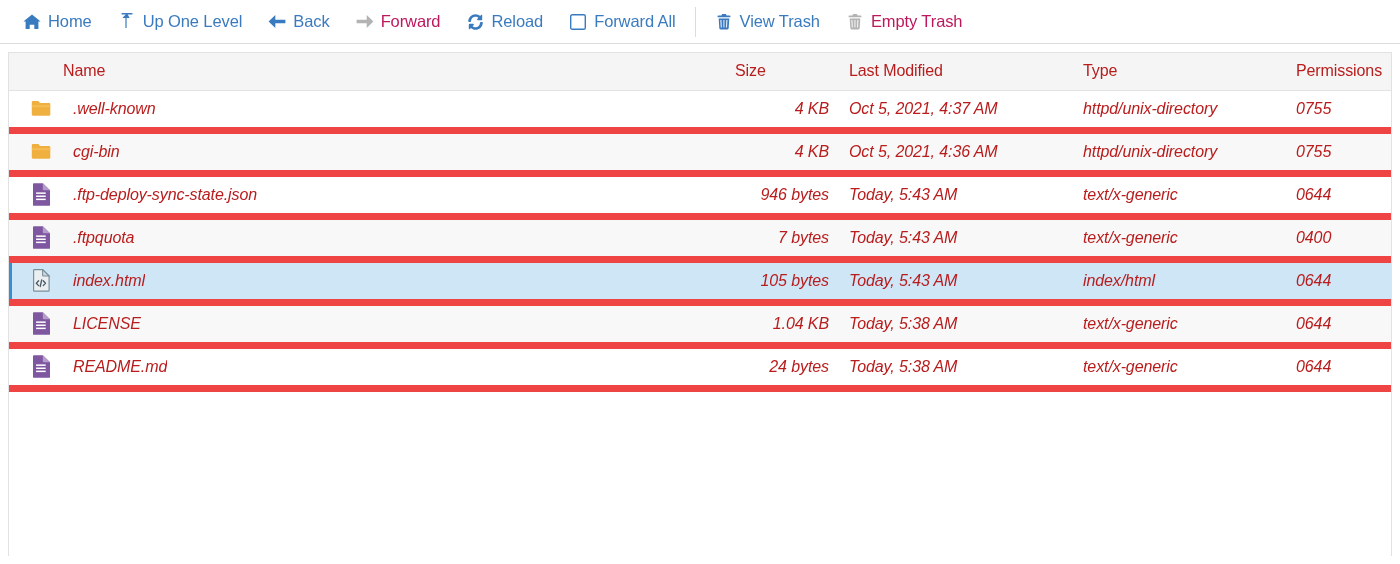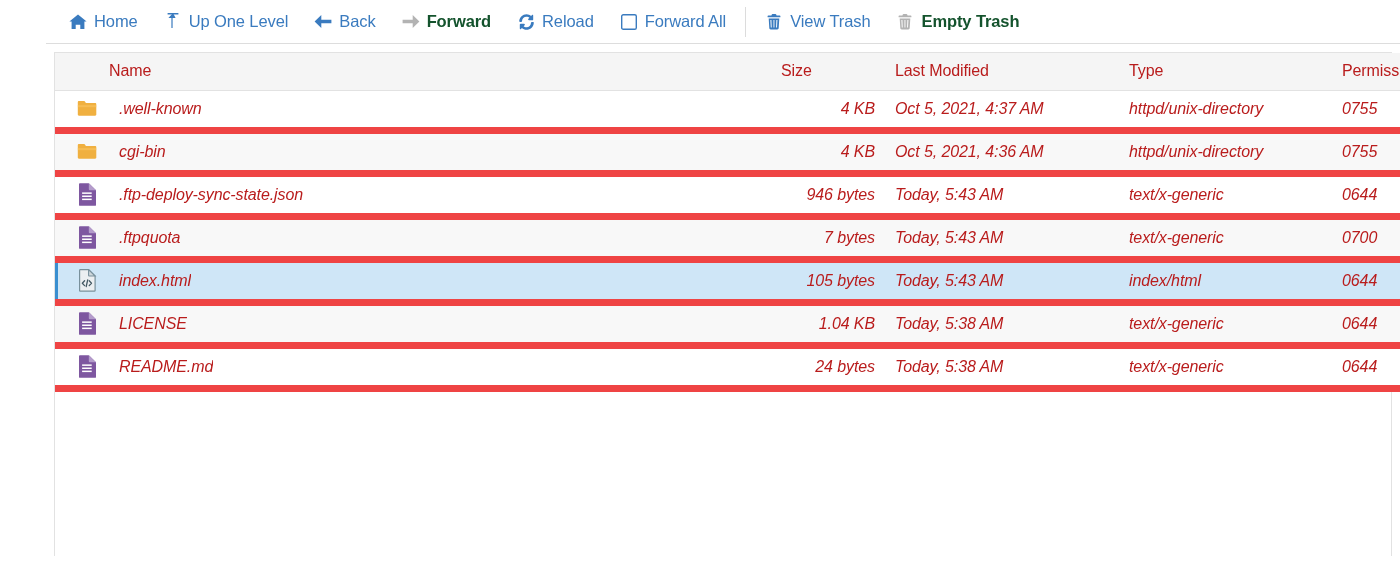--- a/index.html
+++ b/index.html
@@ -11,21 +11,20 @@
     font-family: "Liberation Sans", sans-serif;
     -webkit-font-smoothing: antialiased;
   }
 
   #app {
     width: 1400px;
     height: 564px;
     position: relative;
     background: #ffffff;
     overflow: hidden;
-    padding-left: 46px;
   }
 
   
   .toolbar {
     height: 44px;
     display: flex;
     align-items: center;
     padding: 0 10px;
     background: #ffffff;
     border-bottom: 1px solid #dddddd;
@@ -40,23 +39,22 @@
     font-size: 16.5px;
     color: #3a7bbf;
     cursor: pointer;
     white-space: nowrap;
     background: transparent;
     border: none;
     font-family: "Liberation Sans", sans-serif;
     letter-spacing: -0.1px;
   }
   .tb-btn.disabled {
-    color: #14532d;
+    color: #be185d;
     cursor: default;
-    font-weight: bold;
   }
   .tb-btn .ico {
     display: inline-flex;
     align-items: center;
     justify-content: center;
     width: 18px;
     height: 18px;
     flex: 0 0 18px;
   }
   .tb-btn .ico svg { display: block; }
@@ -323,21 +321,21 @@
                     <rect x="4.1" y="12.5" width="9.6" height="1.5" fill="#ffffff"></rect>
                     <rect x="4.1" y="15.6" width="9.6" height="1.5" fill="#ffffff"></rect>
                   </svg>
                 </span>
                 <span class="name-text">.ftpquota</span>
               </div>
             </td>
             <td class="c-size">7 bytes</td>
             <td class="c-date">Today, 5:43 AM</td>
             <td class="c-type">text/x-generic</td>
-            <td class="c-perm">0700</td>
+            <td class="c-perm">0400</td>
           </tr>
           <tr class="selected">
             <td class="c-name">
               <span class="sel-bar"></span>
               <div class="name-cell">
                 <span class="file-icon">
                   <svg width="19" height="23" viewBox="0 0 19 23">
                     <path fill="#eceff1" stroke="#78909c" stroke-width="1.2" d="M1.6 1.4c0-.45.36-.8.8-.8h8.2l6.5 6.4v14.4c0 .45-.36.8-.8.8H2.4a.8.8 0 0 1-.8-.8V1.4z"></path>
                     <path fill="#cfd8dc" stroke="#78909c" stroke-width="1.1" d="M10.6.6l6.5 6.4h-5.7a.8.8 0 0 1-.8-.8V.6z"></path>
                     <path fill="none" stroke="#455a64" stroke-width="1.3" stroke-linecap="round" stroke-linejoin="round" d="M6.6 11.8 4.3 14.2l2.3 2.4"></path>

